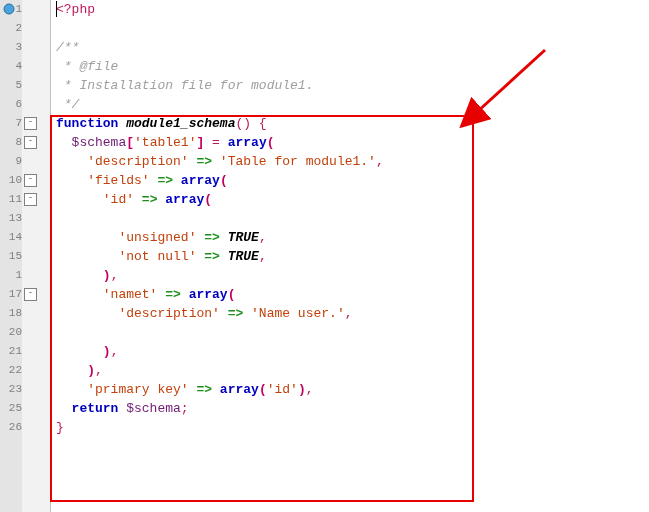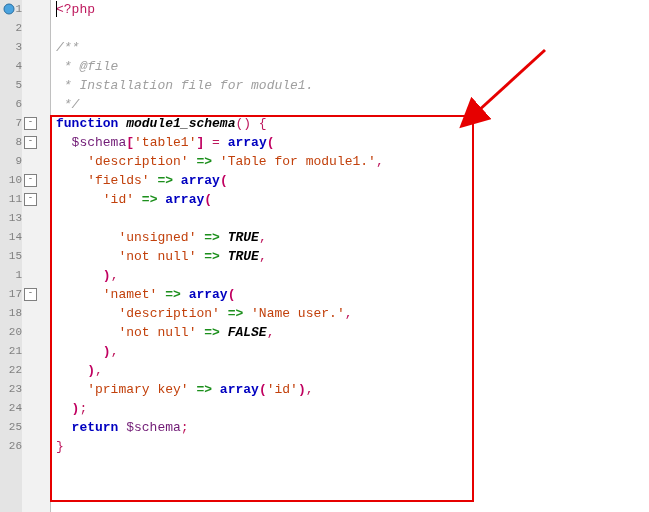--- a/index.html
+++ b/index.html
@@ -44,25 +44,24 @@
       <div class="line"><div class="ln">8</div><div class="fold">-</div><span class="txt"><span class="plain">  </span><span class="var">$schema</span><span class="paren">[</span><span class="str">'table1'</span><span class="paren">]</span><span class="plain"> = </span><span class="kw">array</span><span class="paren">(</span></span></div>
       <div class="line"><div class="ln">9</div><span class="txt"><span class="plain">    </span><span class="str">'description'</span><span class="op"> =&gt; </span><span class="str">'Table for module1.'</span><span class="plain">,</span></span></div>
       <div class="line"><div class="ln">10</div><div class="fold">-</div><span class="txt"><span class="plain">    </span><span class="str">'fields'</span><span class="op"> =&gt; </span><span class="kw">array</span><span class="paren">(</span></span></div>
       <div class="line"><div class="ln">11</div><div class="fold">-</div><span class="txt"><span class="plain">      </span><span class="str">'id'</span><span class="op"> =&gt; </span><span class="kw">array</span><span class="paren">(</span></span></div>
       <div class="line"><div class="ln">13</div></div>
       <div class="line"><div class="ln">14</div><span class="txt"><span class="plain">        </span><span class="str">'unsigned'</span><span class="op"> =&gt; </span><span class="const">TRUE</span><span class="plain">,</span></span></div>
       <div class="line"><div class="ln">15</div><span class="txt"><span class="plain">        </span><span class="str">'not null'</span><span class="op"> =&gt; </span><span class="const">TRUE</span><span class="plain">,</span></span></div>
       <div class="line"><div class="ln">1</div><span class="txt"><span class="plain">      </span><span class="paren">)</span><span class="plain">,</span></span></div>
       <div class="line"><div class="ln">17</div><div class="fold">-</div><span class="txt"><span class="plain">      </span><span class="str">'namet'</span><span class="op"> =&gt; </span><span class="kw">array</span><span class="paren">(</span></span></div>
       <div class="line"><div class="ln">18</div><span class="txt"><span class="plain">        </span><span class="str">'description'</span><span class="op"> =&gt; </span><span class="str">'Name user.'</span><span class="plain">,</span></span></div>
-      <div class="line"><div class="ln">20</div><span class="txt"><span class="plain">        </span><span class="str">'not null'</span><span class="op"> =&gt; </span><span class="const">FALSE</span><span class="plain">,</span></span></div>
+      <div class="line"><div class="ln">20</div></div>
       <div class="line"><div class="ln">21</div><span class="txt"><span class="plain">      </span><span class="paren">)</span><span class="plain">,</span></span></div>
       <div class="line"><div class="ln">22</div><span class="txt"><span class="plain">    </span><span class="paren">)</span><span class="plain">,</span></span></div>
       <div class="line"><div class="ln">23</div><span class="txt"><span class="plain">    </span><span class="str">'primary key'</span><span class="op"> =&gt; </span><span class="kw">array</span><span class="paren">(</span><span class="str">'id'</span><span class="paren">)</span><span class="plain">,</span></span></div>
-      <div class="line"><div class="ln">24</div><span class="txt"><span class="plain">  </span><span class="paren">)</span><span class="plain">;</span></span></div>
       <div class="line"><div class="ln">25</div><span class="txt"><span class="plain">  </span><span class="kw">return </span><span class="var">$schema</span><span class="plain">;</span></span></div>
       <div class="line"><div class="ln">26</div><span class="txt"><span class="plain">}</span></span></div>
     </div>
   <div class="cursor"></div>
 
   <div class="annotation-box" id="anno-box" style="left: 50px; top: 115px; width: 420px; height: 383px;"></div>
   <svg class="annotation-arrow" id="anno-arrow" width="649" height="512">
     <defs>
       <marker id="ahead" markerWidth="12" markerHeight="12" refX="2" refY="5" orient="auto">
         <polygon points="0,0 10,5 0,10" fill="#e60000"></polygon>

